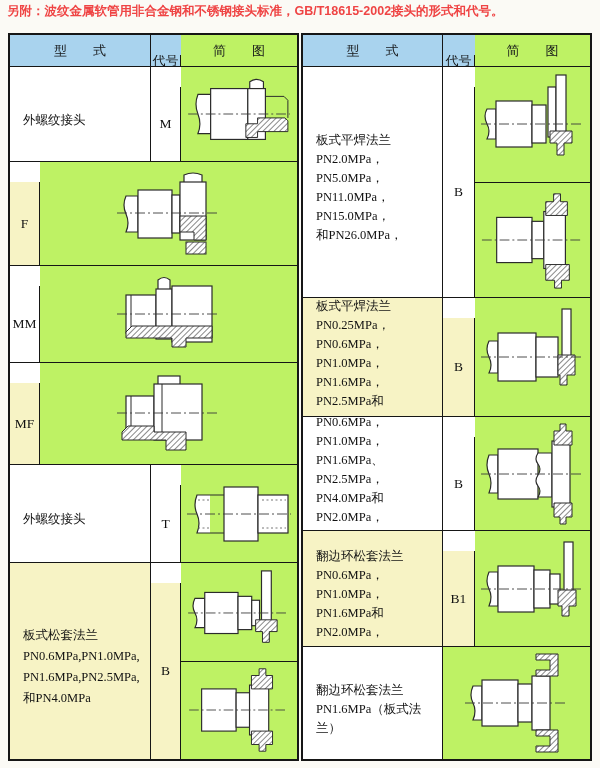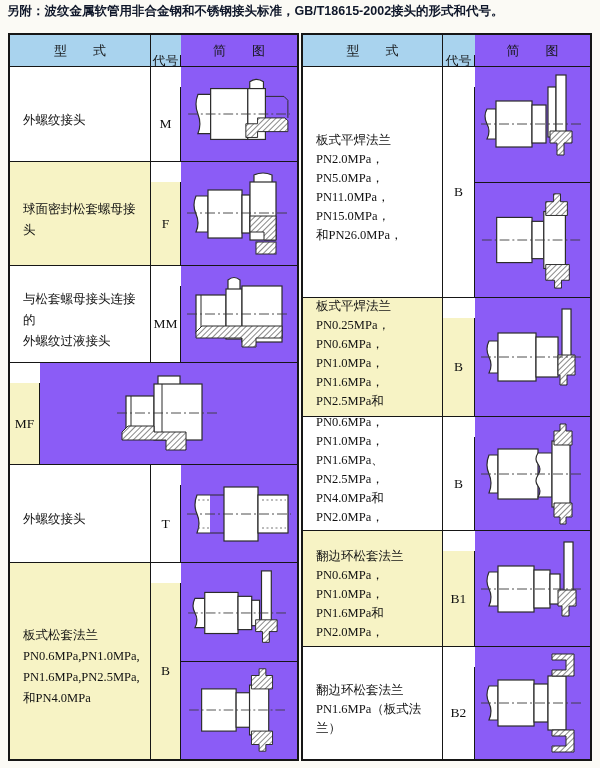--- a/index.html
+++ b/index.html
@@ -1,34 +1,34 @@
 <!DOCTYPE html>
 <html><head>
 <meta charset="utf-8">
 <style>
   * { margin:0; padding:0; box-sizing:border-box; }
   html,body { width:600px; height:768px; }
   .page { position:relative; width:600px; height:768px; background:#fbfaf5; overflow:hidden;
           font-family:"Liberation Serif","DejaVu Serif",serif; color:#111; }
   .title { position:absolute; left:7px; top:3px; font:bold 12.5px/16px "Liberation Sans","DejaVu Sans",sans-serif;
-           color:#0f172a; white-space:nowrap; }
+           color:#ef4444; white-space:nowrap; }
   .tables { position:absolute; left:8px; top:33px; width:584px; height:516px; display:flex; }
   .half { width:291px; height:728px; border:2px solid #161616; background:#fff;
           display:flex; flex-direction:column; }
   .half.right { margin-left:2px; }
   .trow { display:flex; border-bottom:1px solid #161616; flex:0 0 auto; }
   .trow.last { border-bottom:none; flex:1 1 auto; }
   .cell { border-right:1px solid #161616; display:flex; align-items:center; overflow:hidden; }
   .cell.nb { border-right:none; }
   .c-type { width:141px; padding:16px 4px 4px 13px; font-size:12.5px; line-height:21px; }
   .right .c-type { width:140px; line-height:19px; }
   .c-type span { white-space:pre-line; }
   .c-code { width:30px; justify-content:center; font-size:13.5px;margin-top:20px; }
   .right .c-code { width:32px; }
-  .c-diag { flex:1; flex-direction:column; justify-content:center; align-items:center; background:#8b5cf6; }
+  .c-diag { flex:1; flex-direction:column; justify-content:center; align-items:center; background:#bef264; }
   .thead { height:32px; background:#a9d3ee; }
   .thead .cell { justify-content:center; padding:0; font-family:"Liberation Sans","DejaVu Sans",sans-serif;
                  font-size:13px; color:#16181a; white-space:pre; }
   .hl .c-type, .hl .c-code { background:#f7f3c5; }
   .sub { width:100%; flex:1 1 0; display:flex; align-items:center; justify-content:center; }
   .sub.top { border-bottom:1px solid #161616; }
   svg.diag { display:block; }
   .ln  { fill:#fff; stroke:#2b2b2b; stroke-width:1.2; }
   .ln2 { fill:none; stroke:#2b2b2b; stroke-width:1; }
   .ht  { fill:url(#hx); stroke:#2b2b2b; stroke-width:1; }
@@ -73,45 +73,38 @@
             <path class="ln" d="M66,19 L66,12 Q73,7 80,12 L80,19"></path>
             <rect class="ln" x="64" y="19" width="18" height="52"></rect>
             <polygon class="ht" points="62,55 74,55 74,49 102,49 105,52 105,63 74,63 74,69 62,69"></polygon>
             <path class="ln2" d="M82,27 L101,27 L105,31 L105,49"></path>
             <line class="cl" x1="3" y1="45" x2="107" y2="45"></line>
           </svg>
         </div>
       </div>
 
       <div class="trow hl" style="height:104px">
-        <div class="cell c-type">
-            <span>球面密封松套螺母接头</span>
-          </div>
         <div class="cell c-code">
             <span>F</span>
           </div>
         <div class="cell c-diag nb">
           <svg class="diag" width="110" height="94" viewBox="0 0 110 92">
             <path class="ln" d="M24,28 L12,28 Q8,37 12,46 Q16,55 12,64 L24,64 Z"></path>
             <rect class="ln" x="24" y="22" width="34" height="48"></rect>
             <rect class="ln" x="58" y="27" width="8" height="38"></rect>
             <path class="ln" d="M70,14 L70,7 Q79,3 88,7 L88,14"></path>
             <rect class="ln" x="66" y="14" width="26" height="58"></rect>
             <polygon class="ht" points="66,48 92,48 92,72 80,72 80,64 66,64"></polygon>
             <rect class="ht" x="72" y="74" width="20" height="12"></rect>
             <line class="cl" x1="3" y1="45" x2="106" y2="45"></line>
           </svg>
         </div>
       </div>
 
       <div class="trow" style="height:97px">
-        <div class="cell c-type">
-            <span>与松套螺母接头连接的
-外螺纹过液接头</span>
-          </div>
         <div class="cell c-code">
             <span>MM</span>
           </div>
         <div class="cell c-diag nb">
           <svg class="diag" width="110" height="90" viewBox="0 0 110 90">
             <rect class="ln" x="12" y="26" width="30" height="38"></rect>
             <line class="ln2" x1="17" y1="26" x2="17" y2="64"></line>
             <path class="ln" d="M44,20 L44,11 Q50,6 56,11 L56,20"></path>
             <rect class="ln" x="42" y="20" width="16" height="50"></rect>
             <rect class="ln" x="58" y="17" width="40" height="56"></rect>
@@ -306,23 +299,20 @@
             <line class="cl" x1="3" y1="53" x2="106" y2="53"></line>
           </svg>
         </div>
       </div>
 
       <div class="trow last">
         <div class="cell c-type">
             <span>翻边环松套法兰
 PN1.6MPa（板式法兰）</span>
           </div>
-        <div class="cell c-code">
-            <span>B2</span>
-          </div>
         <div class="cell c-diag nb">
           <svg class="diag" width="110" height="104" viewBox="0 0 110 102">
             <path class="ln" d="M20,34 L11,34 Q7,43 11,51 Q15,59 11,68 L20,68 Z"></path>
             <rect class="ln" x="20" y="28" width="36" height="46"></rect>
             <rect class="ln" x="56" y="32" width="14" height="38"></rect>
             <rect class="ln" x="70" y="24" width="18" height="54"></rect>
             <polygon class="ht" points="74,2 96,2 96,24 74,24 74,18 88,18 88,8 74,8"></polygon>
             <polygon class="ht" points="74,78 96,78 96,100 74,100 74,94 88,94 88,84 74,84"></polygon>
             <line class="cl" x1="3" y1="51" x2="106" y2="51"></line>
           </svg>

